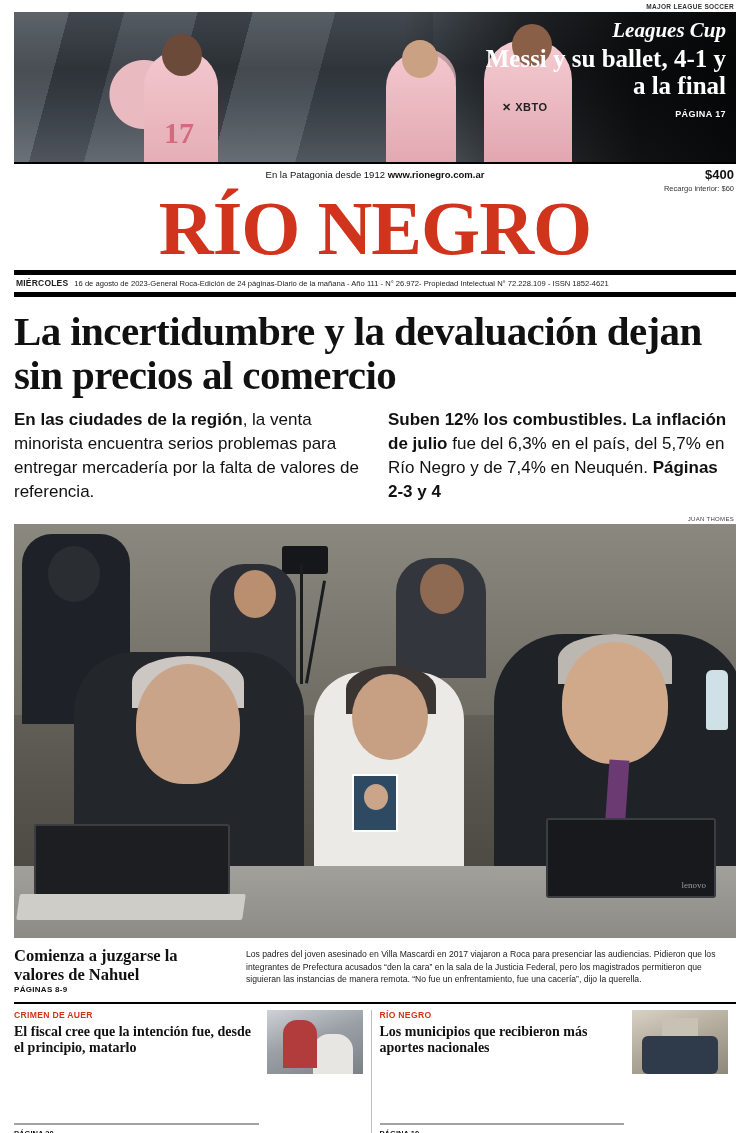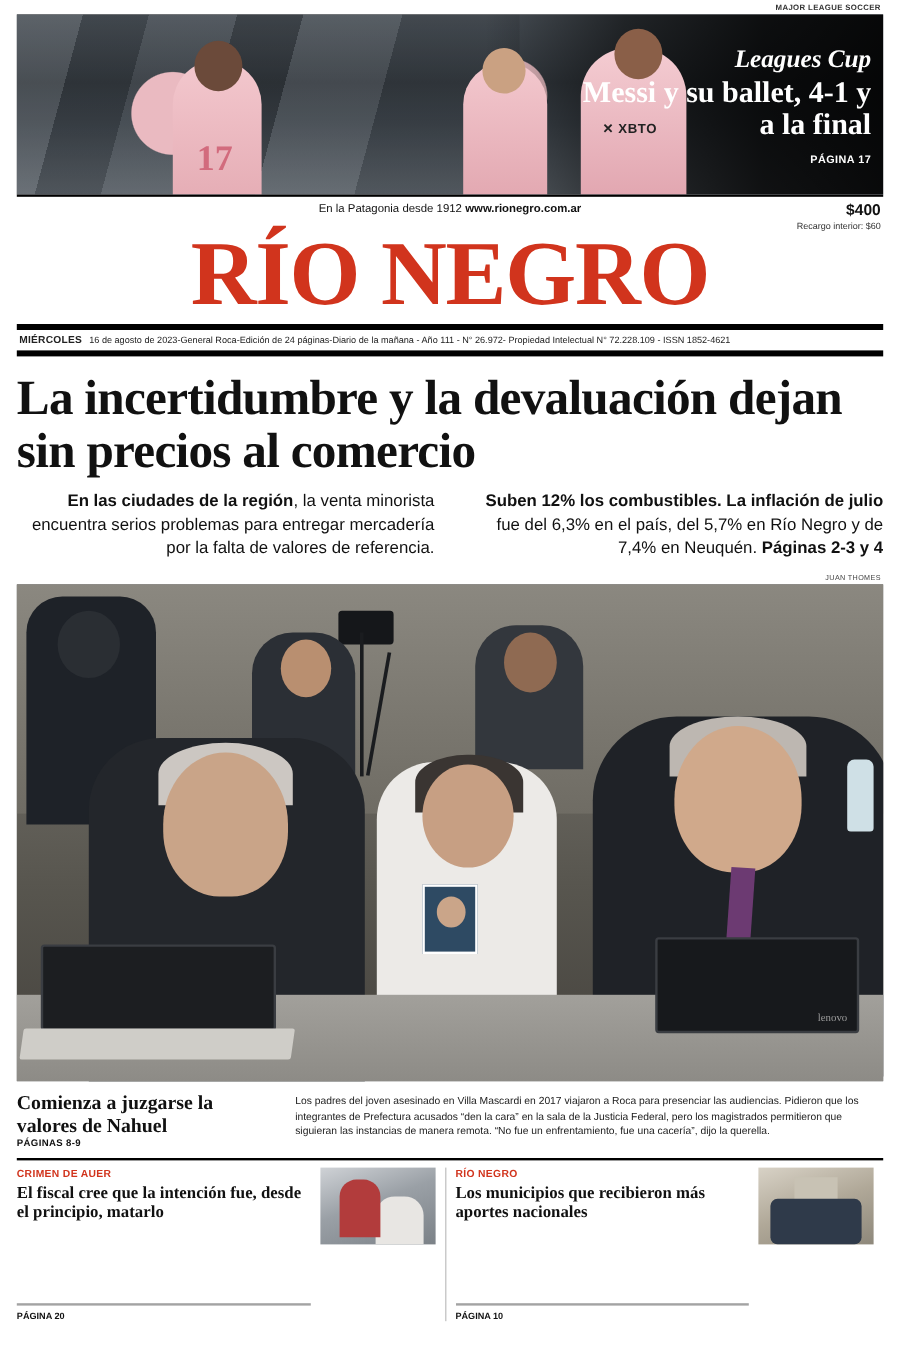--- a/index.html
+++ b/index.html
@@ -57,21 +57,21 @@
   .p1 { left: 130px; width: 74px; height: 112px; background: linear-gradient(180deg,#f3c8ce,#e6aeb6); }
   .p1b { left: 148px; bottom: 86px; width: 40px; height: 42px; border-radius: 50%; background: #6b4a3a; }
   .p2 { left: 372px; width: 70px; height: 110px; background: linear-gradient(180deg,#f3c8ce,#e3a9b2); }
   .p2b { left: 388px; bottom: 84px; width: 36px; height: 38px; border-radius: 50%; background: #caa182; }
   .p3 { left: 470px; width: 88px; height: 122px; background: linear-gradient(180deg,#f4ccd2,#e2a7b1); }
   .p3b { left: 498px; bottom: 96px; width: 40px; height: 42px; border-radius: 50%; background: #8a5f48; }
   .num17 { position: absolute; left: 150px; bottom: 12px; font-size: 30px; font-weight: 800; color: #d26b7d; font-family: "Liberation Serif", serif;}
   .xbto { position: absolute; left: 488px; bottom: 48px; font-size: 11px; font-weight: 800; color: #222; letter-spacing: .5px; }
   .top-text {
     position: absolute; right: 10px; top: 8px; width: 250px;
-    text-align: right; color: #fff; z-index: 4; margin-top: 19px;
+    text-align: right; color: #fff; z-index: 4;
   }
   .leagues-cup {
     font-family: "Liberation Serif", serif;
     font-weight: 700; font-style: italic;
     font-size: 21px; line-height: 1;
     margin-bottom: 4px;
   }
   .top-headline {
     font-family: "Liberation Serif", serif;
     font-weight: 700;
@@ -130,23 +130,22 @@
     line-height: 1.08;
     letter-spacing: -.6px;
     padding: 12px 0 10px;
   }
   .lead-subs {
     display: flex; gap: 26px;
     padding-bottom: 10px;
   }
   .lead-sub {
     flex: 1;
-    font-size: 14px;
+    font-size: 17px;
     line-height: 1.42;
-    text-align: right;
   }
   .lead-sub b { font-weight: 700; }
 
   
   .credit {
     text-align: right; font-size: 6px; letter-spacing: .3px;
     color: #444; padding: 2px 2px 2px 0;
   }
   .main-photo {
     position: relative;

